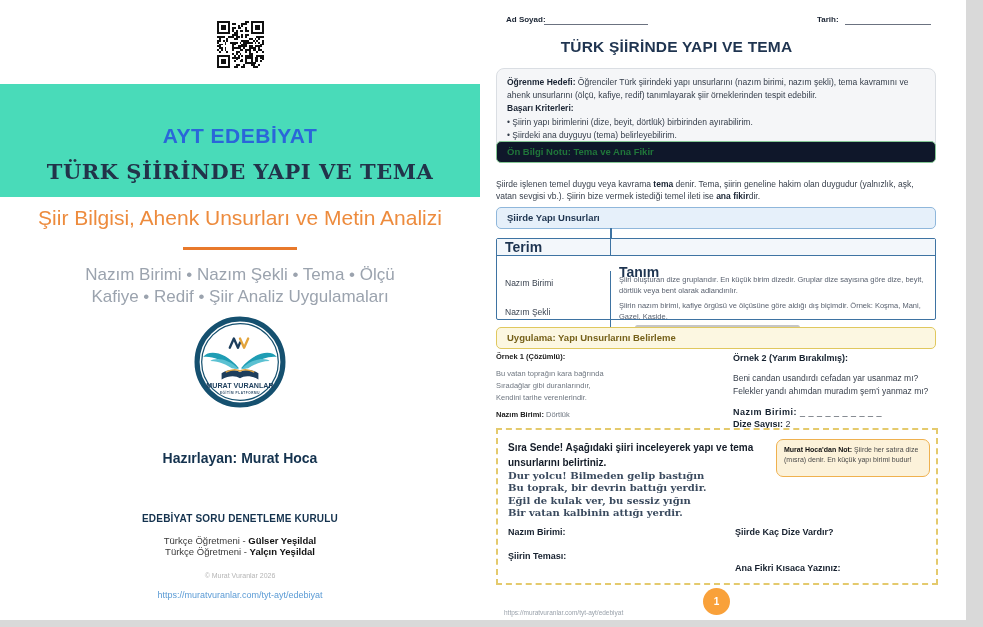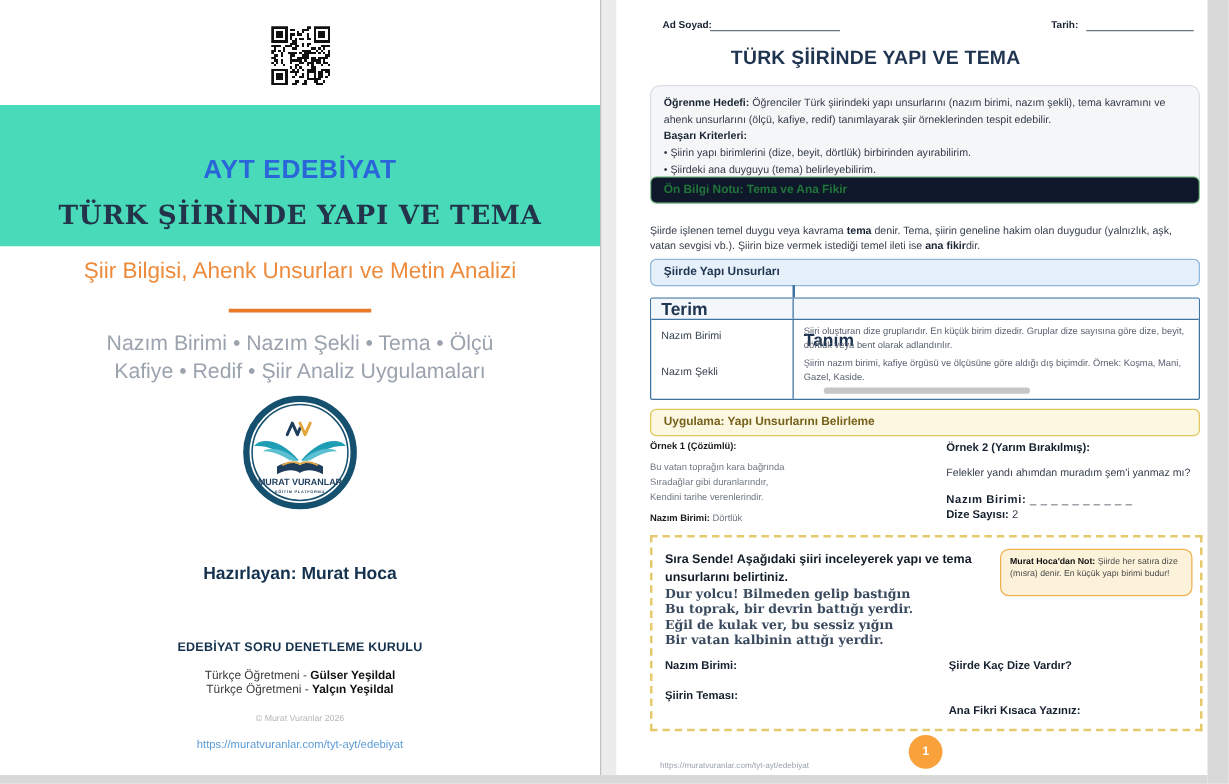--- a/index.html
+++ b/index.html
@@ -4,28 +4,28 @@
 <style>
   html,body{margin:0;padding:0;}
   body{width:983px;height:627px;position:relative;overflow:hidden;background:#fff;
        font-family:"Liberation Sans",sans-serif;-webkit-font-smoothing:antialiased;}
   .stage{position:absolute;inset:0;}
   .strip-right{position:absolute;left:966px;top:0;width:17px;height:627px;background:#d9d9d9;}
   .strip-bottom{position:absolute;left:0;top:620px;width:966px;height:7px;background:#d9d9d9;}
   .page-gap{position:absolute;left:480px;top:0;width:12px;height:620px;background:#ececec;border-left:1px solid #c2c2c2;}
   .page{position:absolute;top:0;height:620px;background:#fff;}
   .page-left{left:0;width:480px;}
-  .page-right{left:504px;width:393px;}
+  .page-right{left:480px;width:393px;}
 
   
   .qr{position:absolute;left:217px;top:21px;width:47px;height:47px;}
   .banner{position:absolute;left:0;top:84px;width:100%;height:113px;background:#49dbb9;text-align:center;}
   .banner-l1{padding-top:40px;font-size:21px;font-weight:bold;color:#2a66d9;letter-spacing:.5px;}
   .banner-l2{margin-top:11px;font-family:"DejaVu Serif",serif;font-size:21px;font-weight:bold;color:#22334a;letter-spacing:.5px;}
-  .subtitle{position:absolute;top:206px;width:100%;text-align:center;font-size:18px;color:#ed8b3d;}
+  .subtitle{position:absolute;top:206px;width:100%;text-align:center;font-size:21px;color:#ed8b3d;}
   .divider{position:absolute;top:247px;left:50%;transform:translateX(-50%);width:114px;height:3px;background:#e8792b;}
   .topics{position:absolute;top:264px;width:100%;text-align:center;font-size:17px;line-height:1.32;color:#9ba3ae;}
   .logo-wrap{position:absolute;top:316px;left:50%;transform:translateX(-50%);width:92px;height:92px;}
   .author{position:absolute;top:450px;width:100%;text-align:center;font-size:14px;font-weight:bold;color:#14324e;}
   .board-title{position:absolute;top:513px;width:100%;text-align:center;font-size:10px;font-weight:bold;color:#14324e;letter-spacing:.2px;}
   .member{position:absolute;width:100%;text-align:center;font-size:9.5px;color:#3a3a3a;}
   .member b{color:#111;}
   .m1{top:535px;} .m2{top:546px;}
   .copyright{position:absolute;top:572px;width:100%;text-align:center;font-size:7px;color:#b5b5b5;}
   .cover-link{position:absolute;top:590px;width:100%;text-align:center;font-size:9px;color:#5b9bd5;cursor:pointer;}
@@ -44,21 +44,21 @@
   .sec-yellow{top:327px;background:#fcf7e1;border-color:#e0c85e;color:#76611a;}
   .info-p{position:absolute;left:16px;top:169px;width:438px;font-size:8.5px;line-height:1.5;color:#39414d;}
   .info-p b{color:#1a2433;}
   .vstub{position:absolute;left:130px;top:228px;width:1.5px;height:10px;background:#3e73a2;}
   .terms-table{position:absolute;left:16px;top:238px;width:440px;height:82px;border:1.5px solid #3e73a2;
                border-radius:2px;box-sizing:border-box;background:#fff;}
   .tt-head{display:flex;height:16px;border-bottom:1.5px solid #3e73a2;background:#f3f7fb;
            font-size:14px;font-weight:bold;color:#1e3450;}
   .tt-hc1{width:114px;padding-left:8px;border-right:1.5px solid #3e73a2;box-sizing:border-box;display:flex;align-items:center;}
   .tt-hc2{flex:1;padding-left:8px;display:flex;align-items:center;margin-top:33px;}
-  .tt-body{display:flex;height:calc(100% - 17.5px);}
+  .tt-body{display:flex;height:calc(100% - 17.5px);margin-top:15px;}
   .tt-terms{width:114px;border-right:1.5px solid #3e73a2;box-sizing:border-box;padding:7px 0 0 8px;
             font-size:8.5px;color:#3a4350;}
   .tt-terms .t2{margin-top:19px;}
   .tt-defs{flex:1;padding:4px 8px 0 8px;font-size:7.5px;line-height:1.45;color:#5a6270;}
   .tt-defs .d2{margin-top:4px;}
   .gray-bar{margin:2px 0 0 16px;width:165px;height:5px;background:#c6c6c6;border-radius:3px;}
   .ex1{position:absolute;left:16px;top:352px;width:222px;}
   .ex1-title{font-size:7.5px;font-weight:bold;color:#1a1a1a;}
   .ex1-poem{margin-top:7px;font-size:7.5px;line-height:1.6;color:#6f7781;}
   .ex1-ans{margin-top:6px;font-size:7.5px;color:#6f7781;}
@@ -210,20 +210,21 @@
         <div>Kendini tarihe verenlerindir.</div>
       </div>
       <div class="ex1-ans">
         <b>Nazım Birimi:</b><span> Dörtlük</span>
       </div>
     </div>
 
     <div class="ex2">
       <div class="ex2-title">Örnek 2 (Yarım Bırakılmış):</div>
       <div class="ex2-poem">
+        <div>Beni candan usandırdı cefadan yar usanmaz mı?</div>
         <div>Felekler yandı ahımdan muradım şem'i yanmaz mı?</div>
       </div>
       <div class="ex2-q q1">
         <b>Nazım Birimi:</b><span> _ _ _ _ _ _ _ _ _ _</span>
       </div>
       <div class="ex2-q q2">
         <b>Dize Sayısı:</b><span> 2</span>
       </div>
     </div>
 

